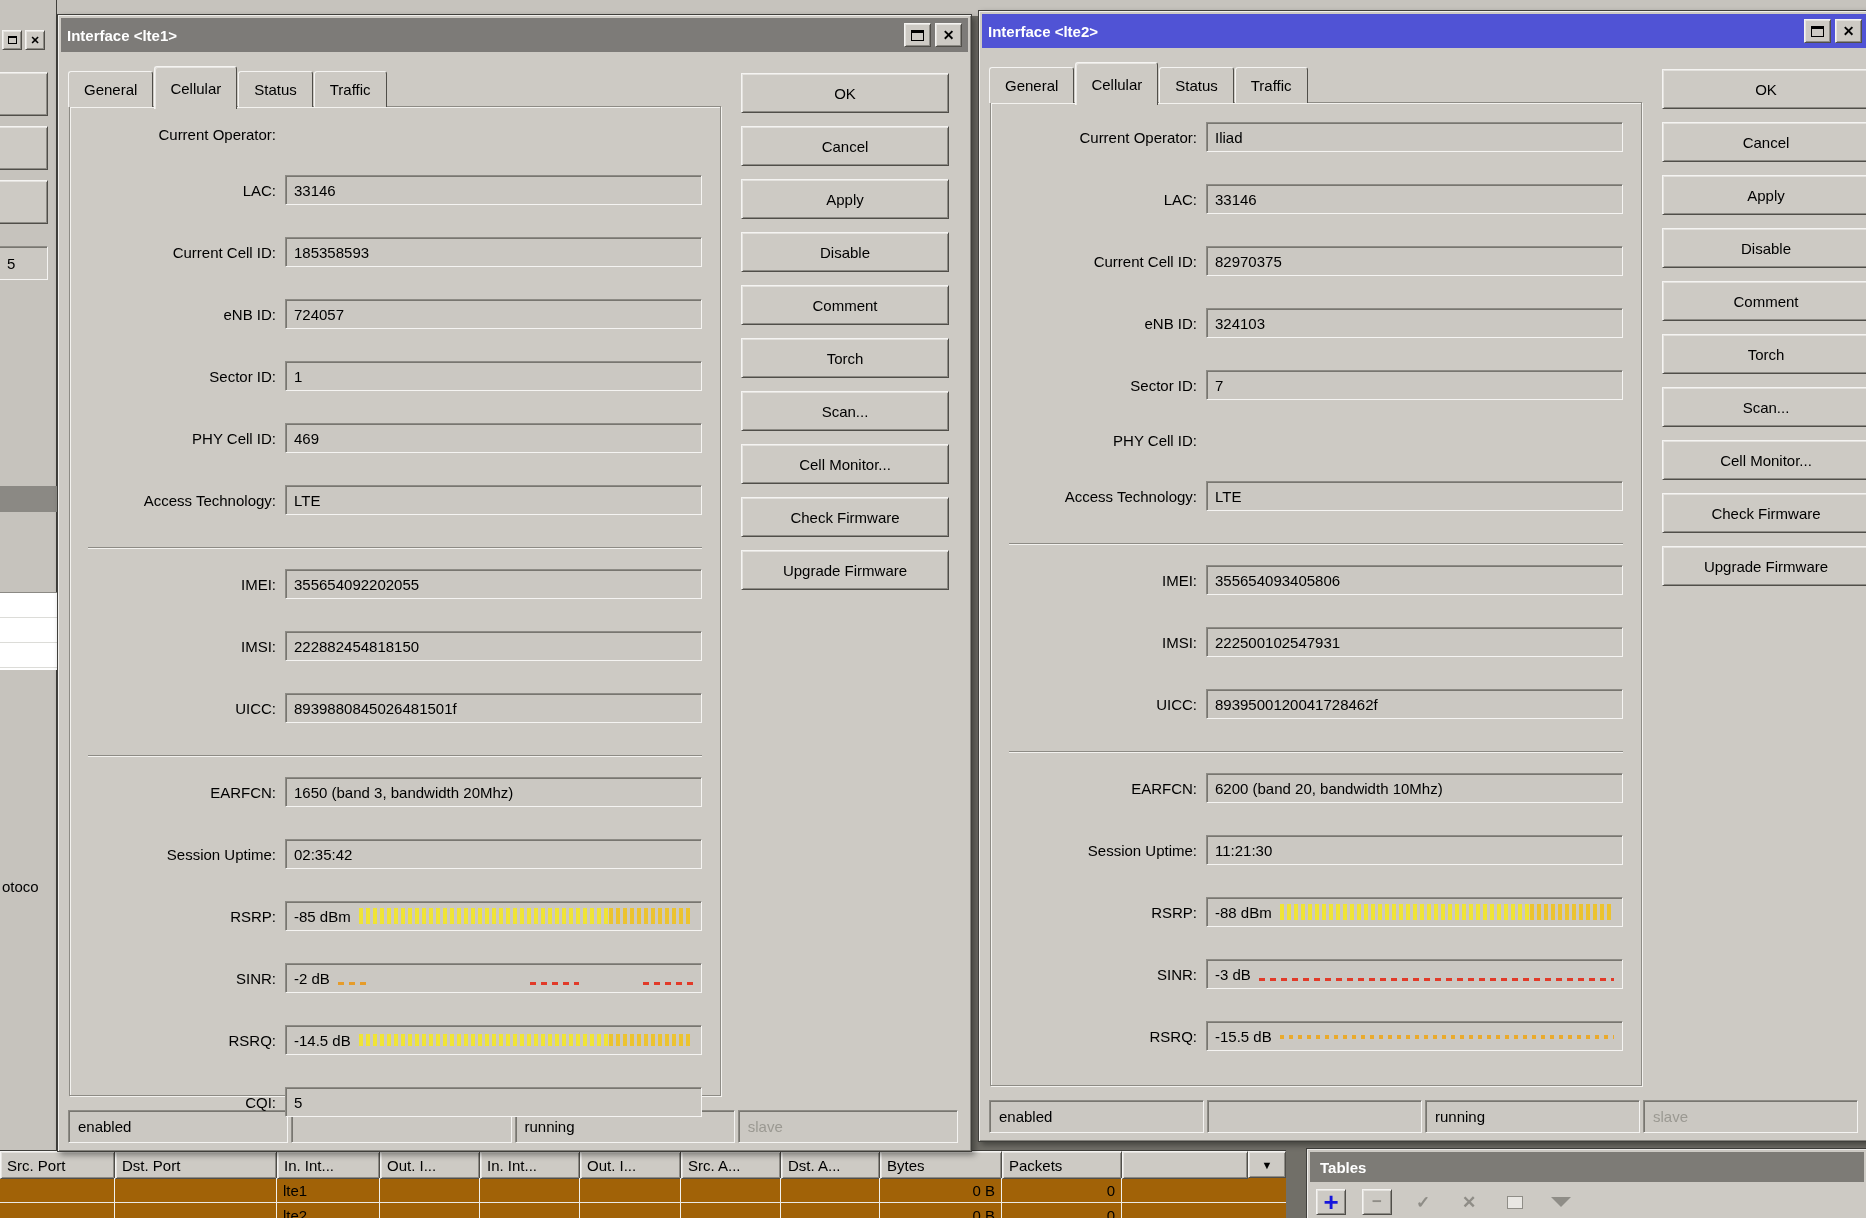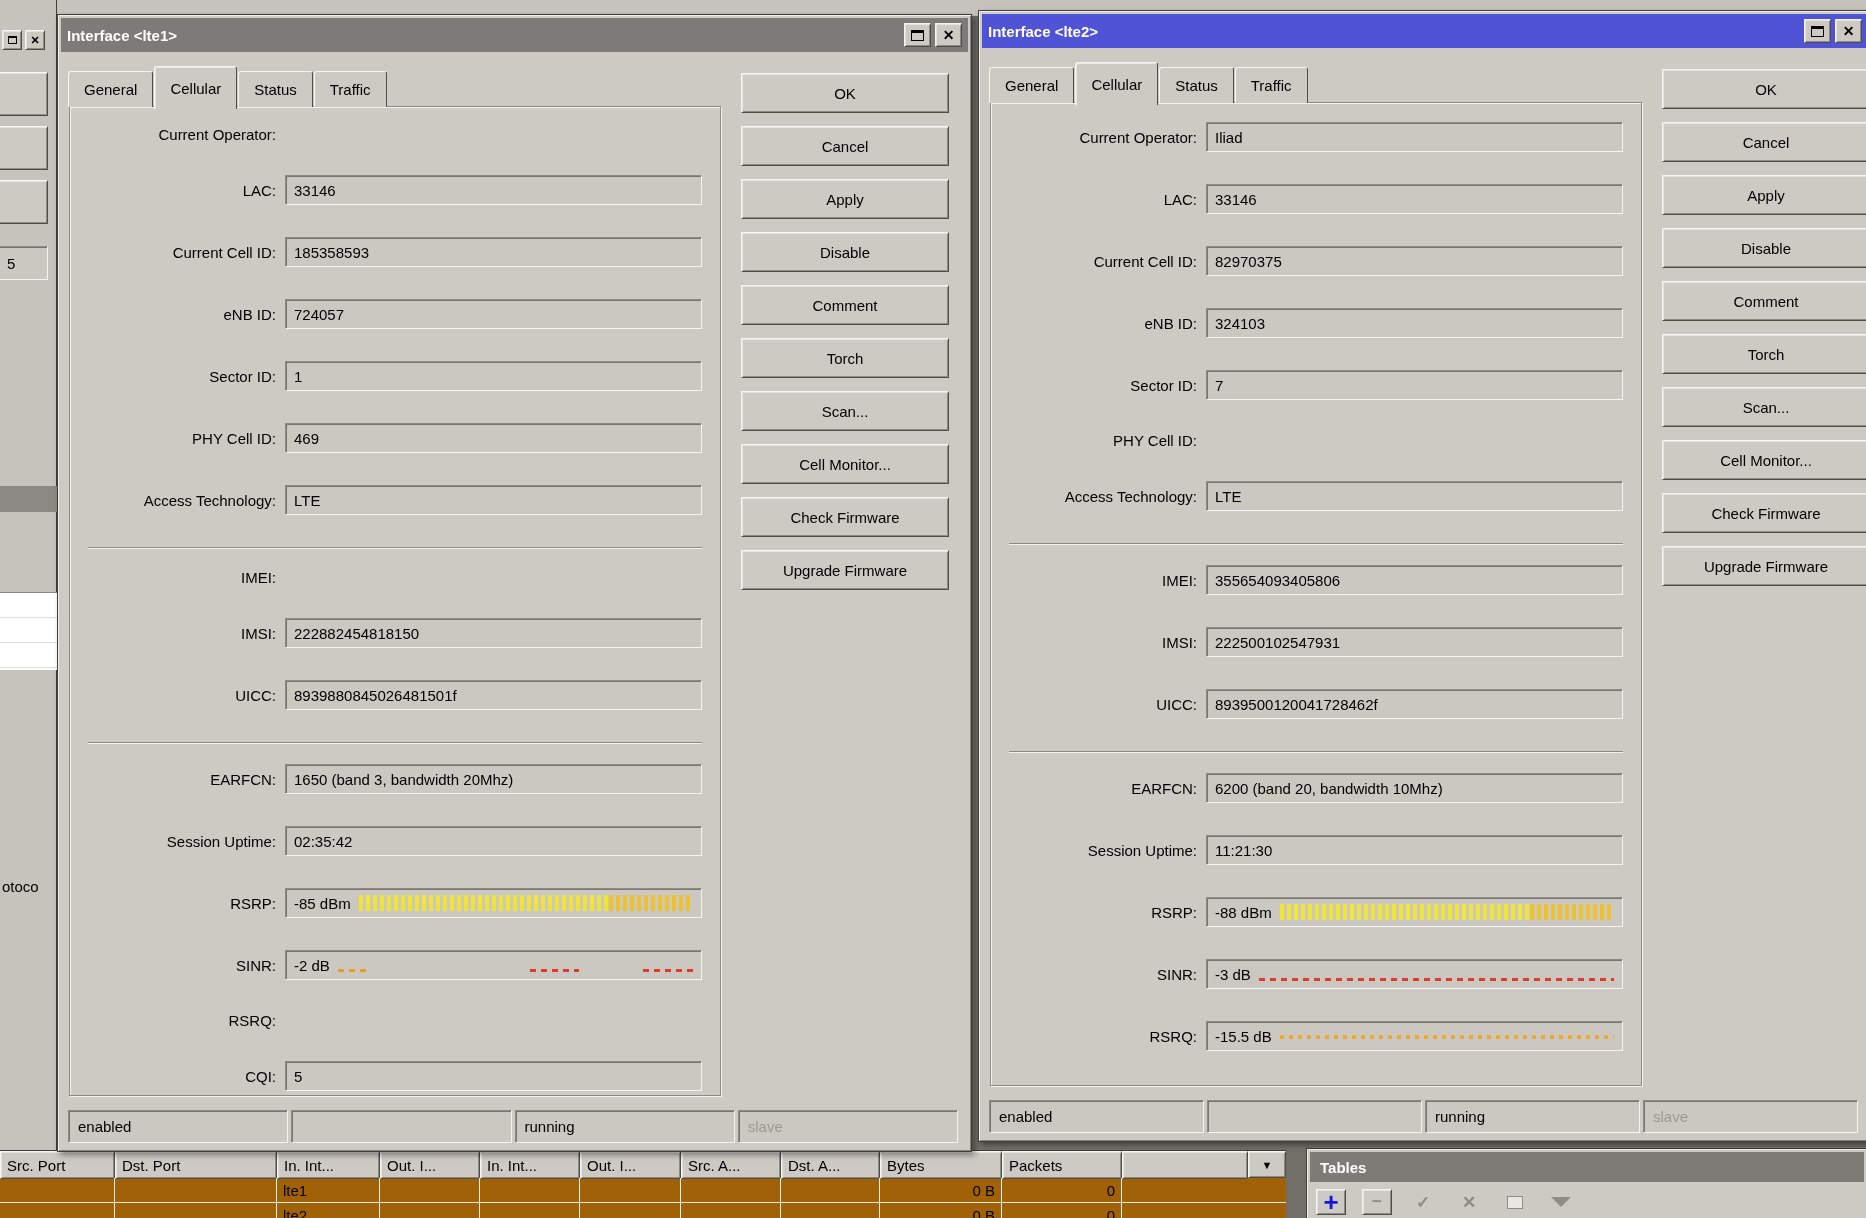--- a/index.html
+++ b/index.html
@@ -226,20 +226,21 @@
         <div class="flabel">PHY Cell ID:</div>
         <div class="fbox sunken">469</div>
       </div>
     <div class="frow">
         <div class="flabel">Access Technology:</div>
         <div class="fbox sunken">LTE</div>
       </div>
     <div class="sep"></div>
     <div class="frow">
         <div class="flabel">IMEI:</div>
+        <div class="fbox sunken">355654092202055</div>
       </div>
     <div class="frow">
         <div class="flabel">IMSI:</div>
         <div class="fbox sunken">222882454818150</div>
       </div>
     <div class="frow">
         <div class="flabel">UICC:</div>
         <div class="fbox sunken">8939880845026481501f</div>
       </div>
     <div class="sep"></div>
@@ -267,20 +268,27 @@
         <span class="val">-2 dB</span>
         <span class="sinr-bar">
           <span class="dash orange s1"></span>
             <span class="dash red s2"></span>
             <span class="dash red s3"></span>
         </span>
       </div>
     </div>
     <div class="frow">
       <div class="flabel">RSRQ:</div>
+      <div class="fbox sunken">
+        <span class="val">-14.5 dB</span>
+        <span class="ticks short">
+            <span class="seg-y"></span>
+            <span class="seg-o"></span>
+          </span>
+      </div>
     </div>
     <div class="frow">
         <div class="flabel">CQI:</div>
         <div class="fbox sunken">5</div>
       </div>
   </div>
 
   <div class="btncol">
     <div class="btn raised">OK</div>
     <div class="btn raised">Cancel</div>

